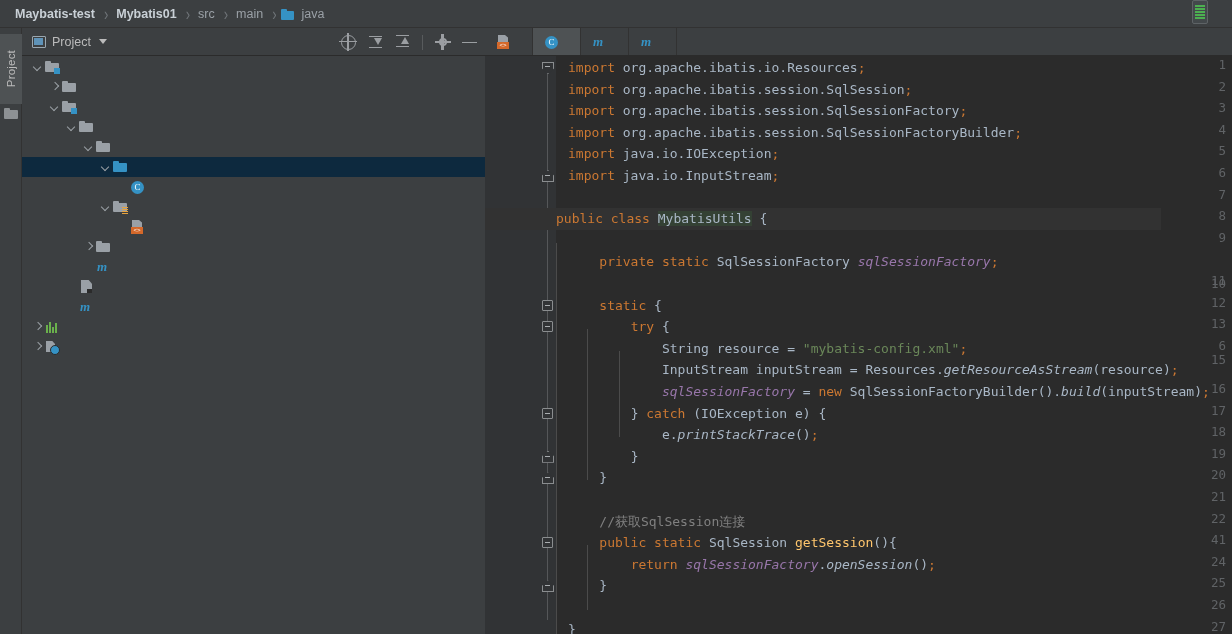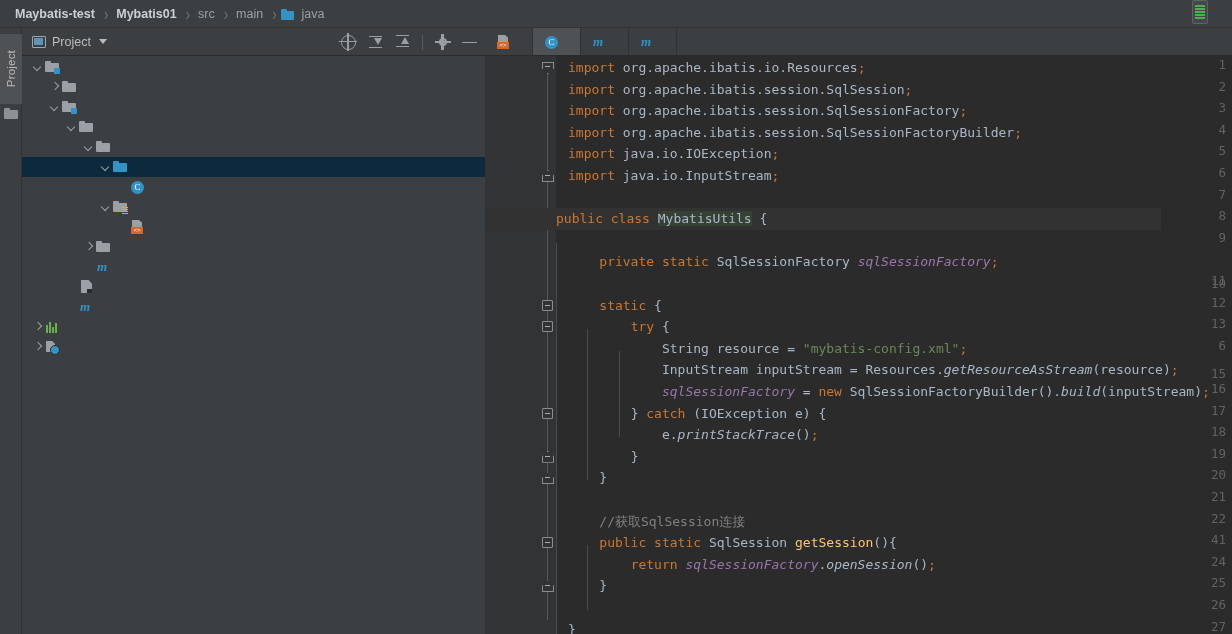--- a/index.html
+++ b/index.html
@@ -594,21 +594,21 @@
           <div class="lnum" style="top: 87.4px;">5</div>
           <div class="lnum" style="top: 109px;">6</div>
           <div class="lnum" style="top: 130.6px;">7</div>
           <div class="lnum" style="top: 152.2px;">8</div>
           <div class="lnum" style="top: 173.8px;">9</div>
           <div class="lnum" style="top: 195.4px; margin-top: 25px;">10</div>
           <div class="lnum" style="top: 217px;">11</div>
           <div class="lnum" style="top: 238.6px;">12</div>
           <div class="lnum" style="top: 260.2px;">13</div>
           <div class="lnum" style="top: 281.8px;">6</div>
-          <div class="lnum" style="top: 310px;">15</div>
+          <div class="lnum" style="top: 296px;">15</div>
           <div class="lnum" style="top: 325px;">16</div>
           <div class="lnum" style="top: 346.6px;">17</div>
           <div class="lnum" style="top: 368.2px;">18</div>
           <div class="lnum" style="top: 389.8px;">19</div>
           <div class="lnum" style="top: 411.4px;">20</div>
           <div class="lnum" style="top: 433px;">21</div>
           <div class="lnum" style="top: 454.6px;">22</div>
           <div class="lnum" style="top: 476.2px;">41</div>
           <div class="lnum" style="top: 497.8px;">24</div>
           <div class="lnum" style="top: 519.4px;">25</div>

